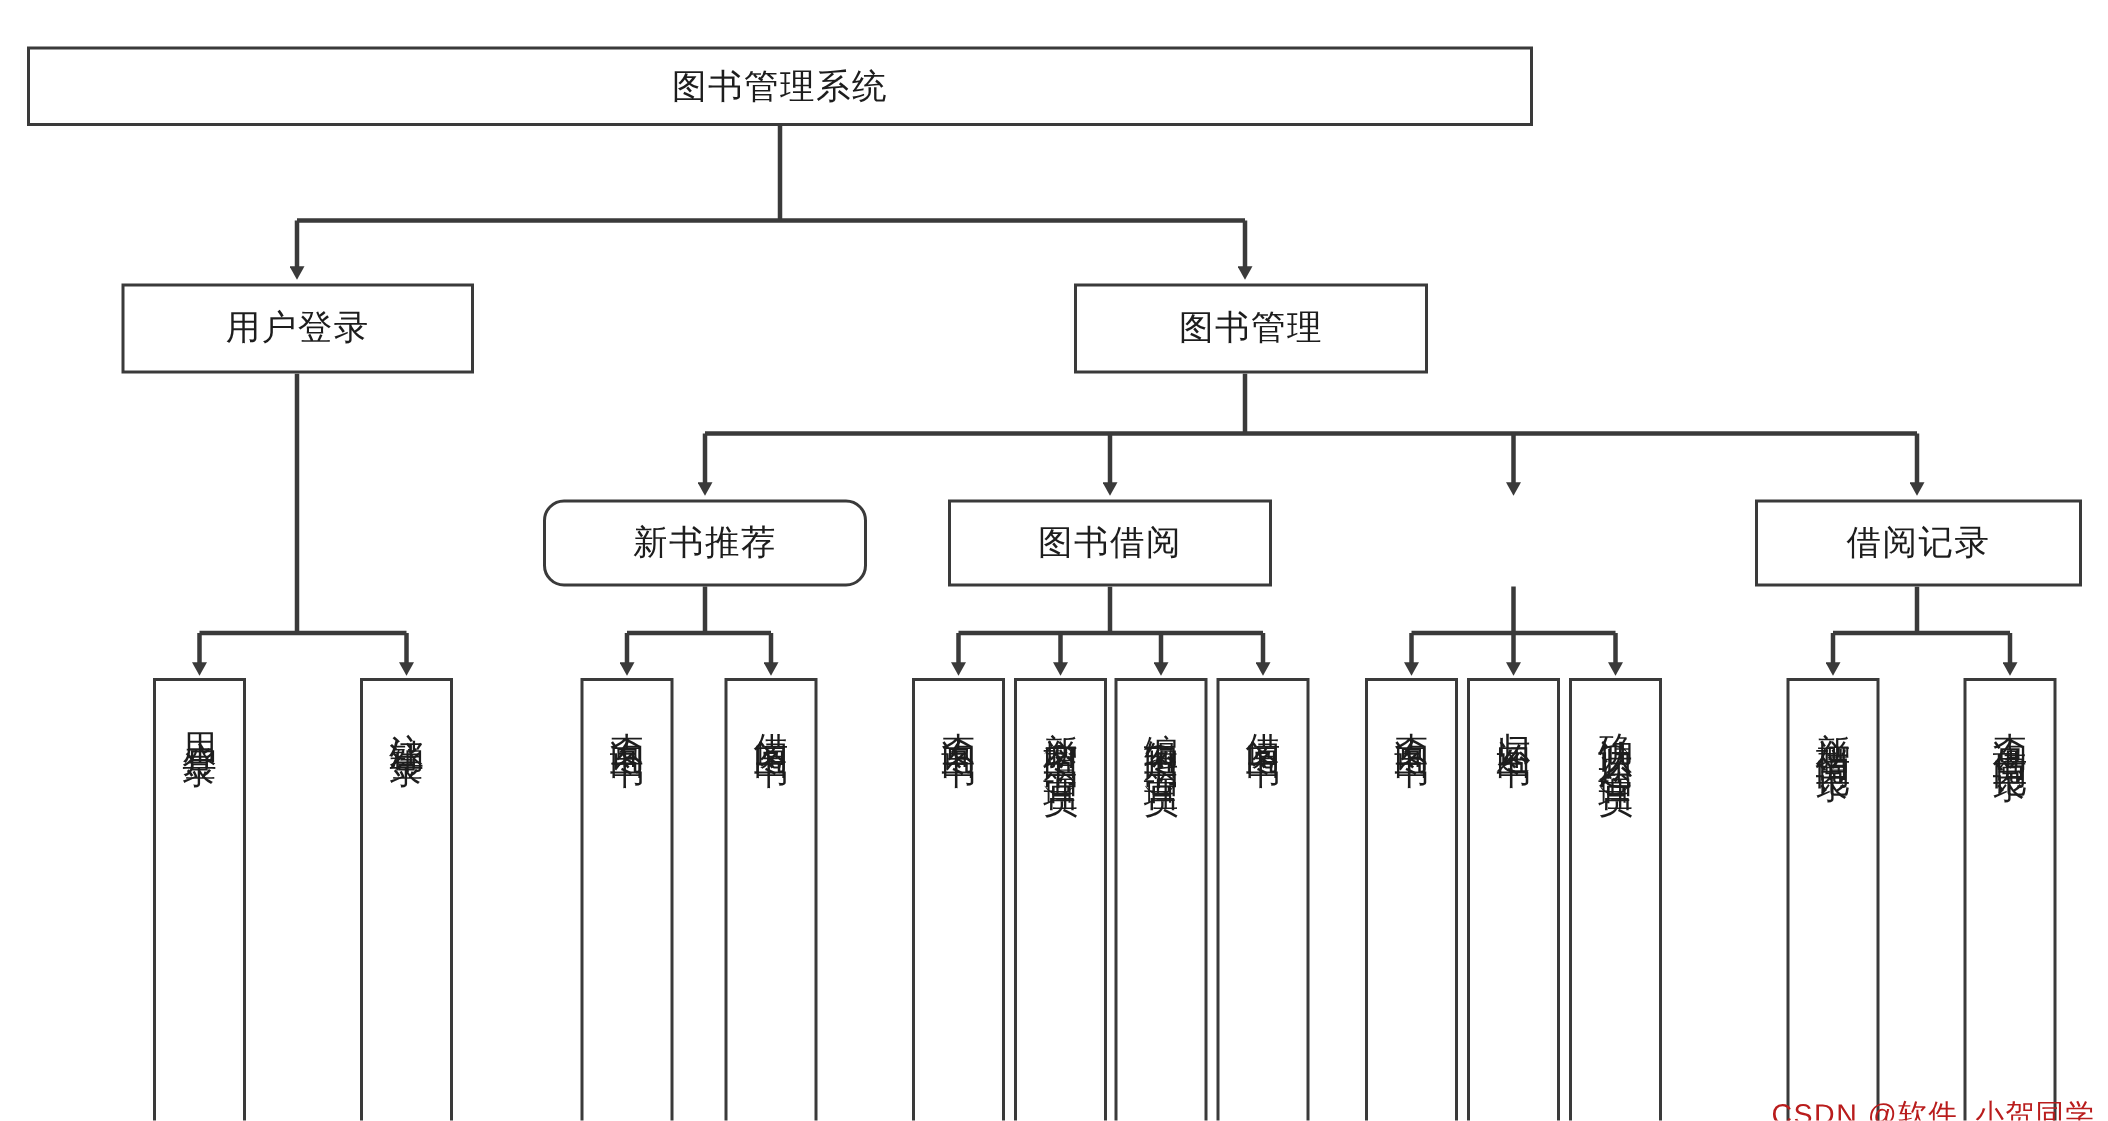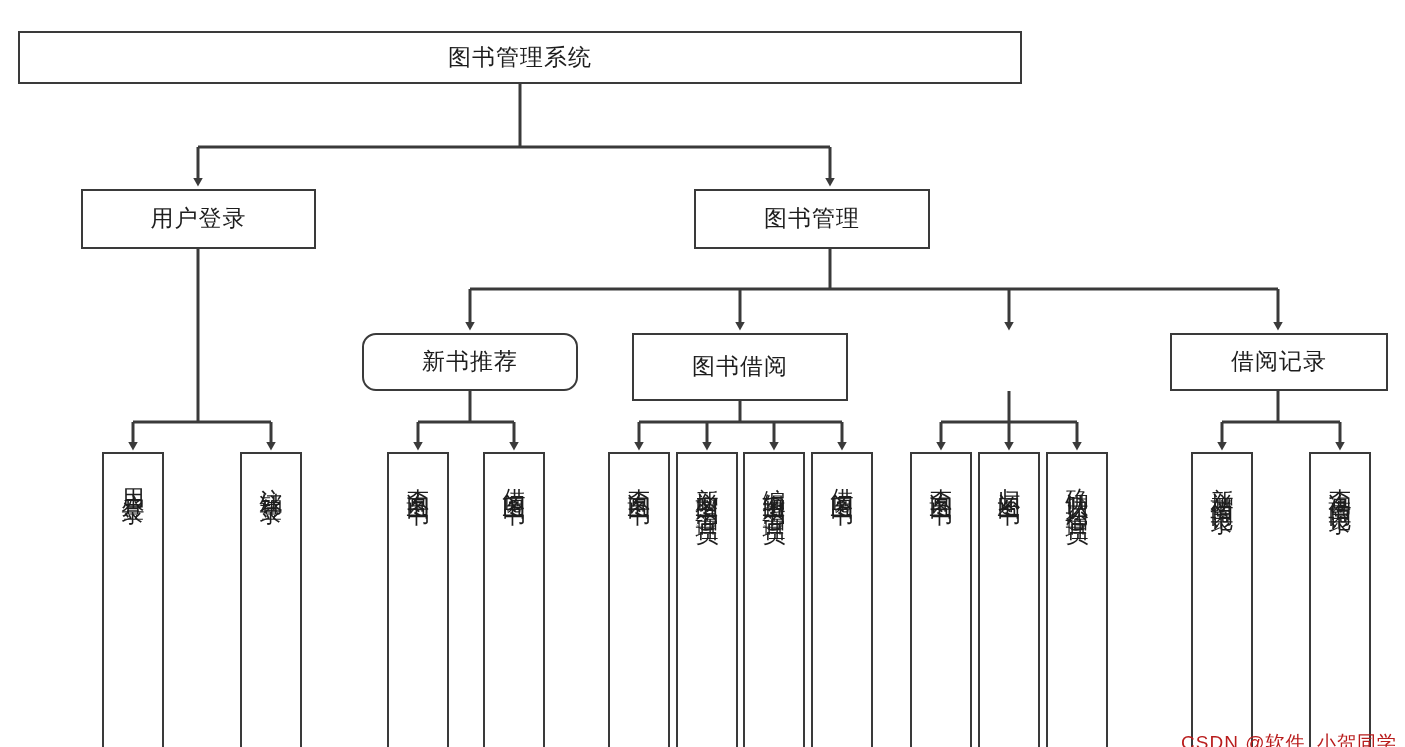--- a/index.html
+++ b/index.html
@@ -128,28 +128,28 @@
     </g>
   </svg>
 
   <div class="node horiz root" style="left:18px; top:14px; width:1004px; height:53px;">
     <span>图书管理系统</span>
   </div>
 
   <div class="node horiz" style="left:81px; top:172px; width:235px; height:60px;">
     <span>用户登录</span>
   </div>
-  <div class="node horiz" style="left:694px; top:172px; width:236px; height:60px;">
+  <div class="node horiz" style="left:716px; top:172px; width:236px; height:60px;">
     <span>图书管理</span>
   </div>
 
   <div class="node horiz" style="left:362px; top:316px; width:216px; height:58px;border-radius:14px;">
     <span>新书推荐</span>
   </div>
-  <div class="node horiz" style="left:632px; top:316px; width:216px; height:68px;">
+  <div class="node horiz" style="left:632px; top:316px; width:216px; height:58px;">
     <span>图书借阅</span>
   </div>
   <div class="node horiz" style="left:1170px; top:316px; width:218px; height:58px;">
     <span>借阅记录</span>
   </div>
 
   <div class="node vert" style="left:102px; top:435px; width:62px; height:303px;">
     <span class="vtext">用户登录</span>
   </div>
   <div class="node vert" style="left:240px; top:435px; width:62px; height:303px;">

